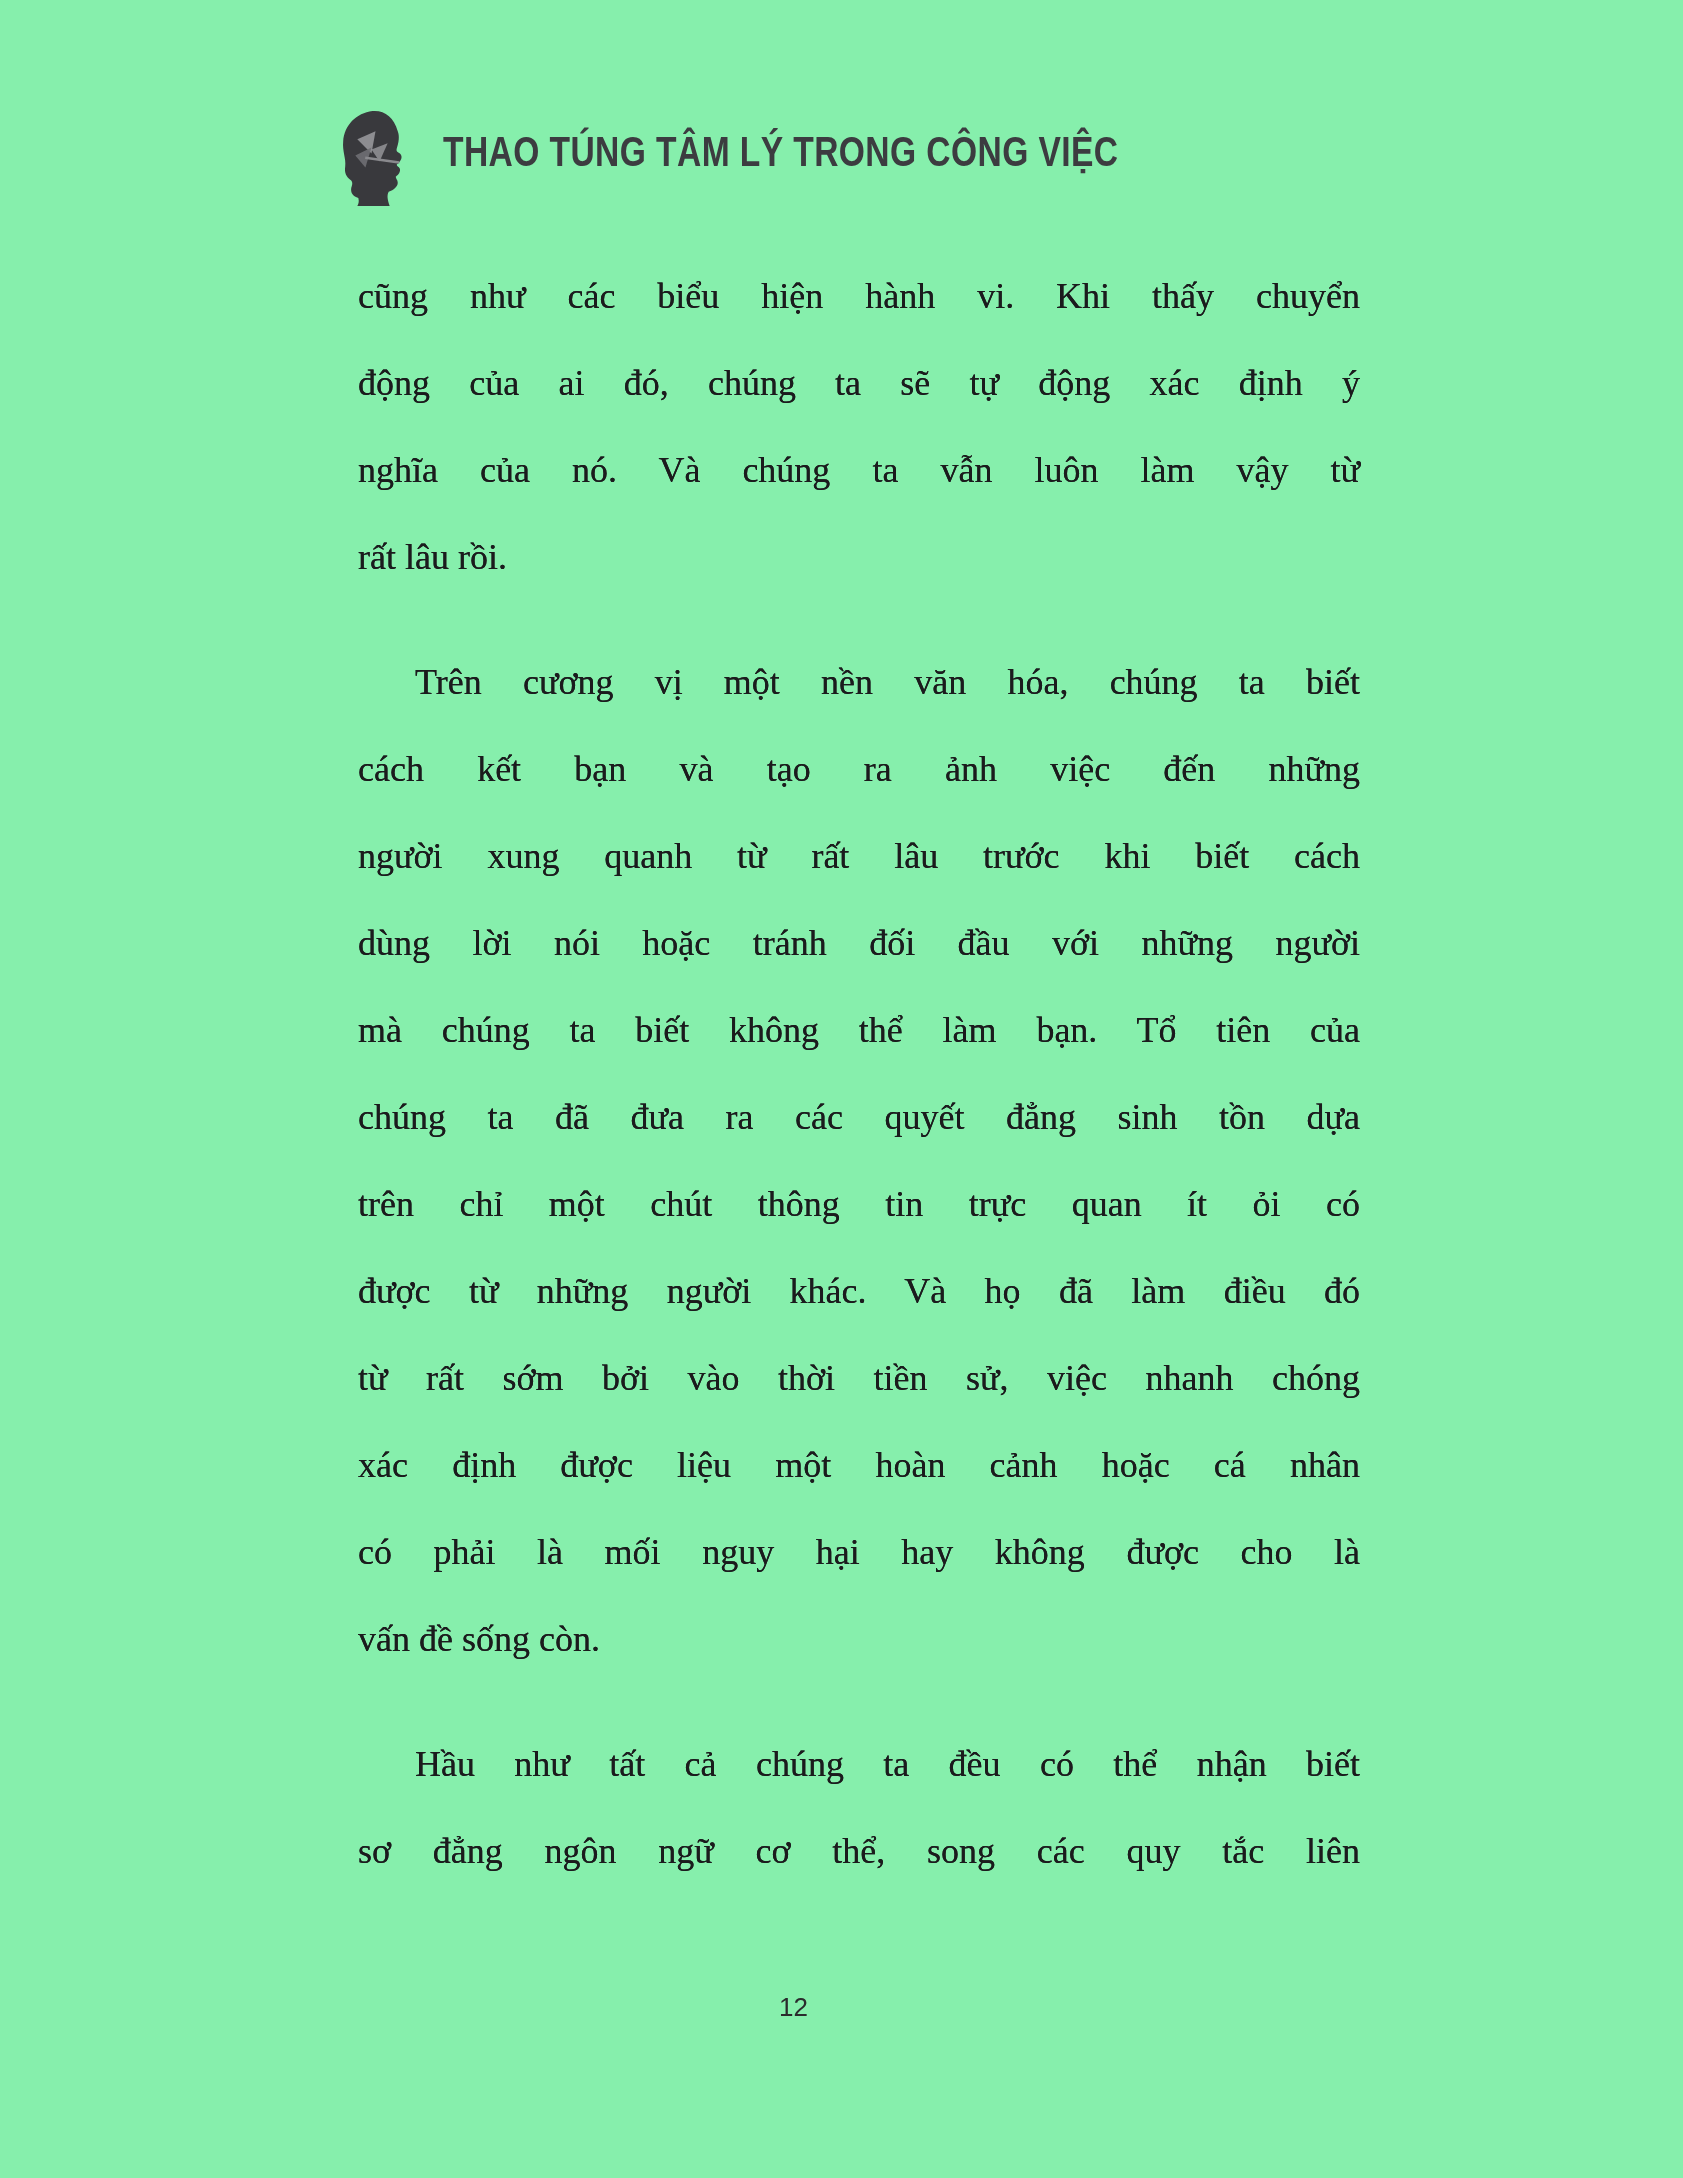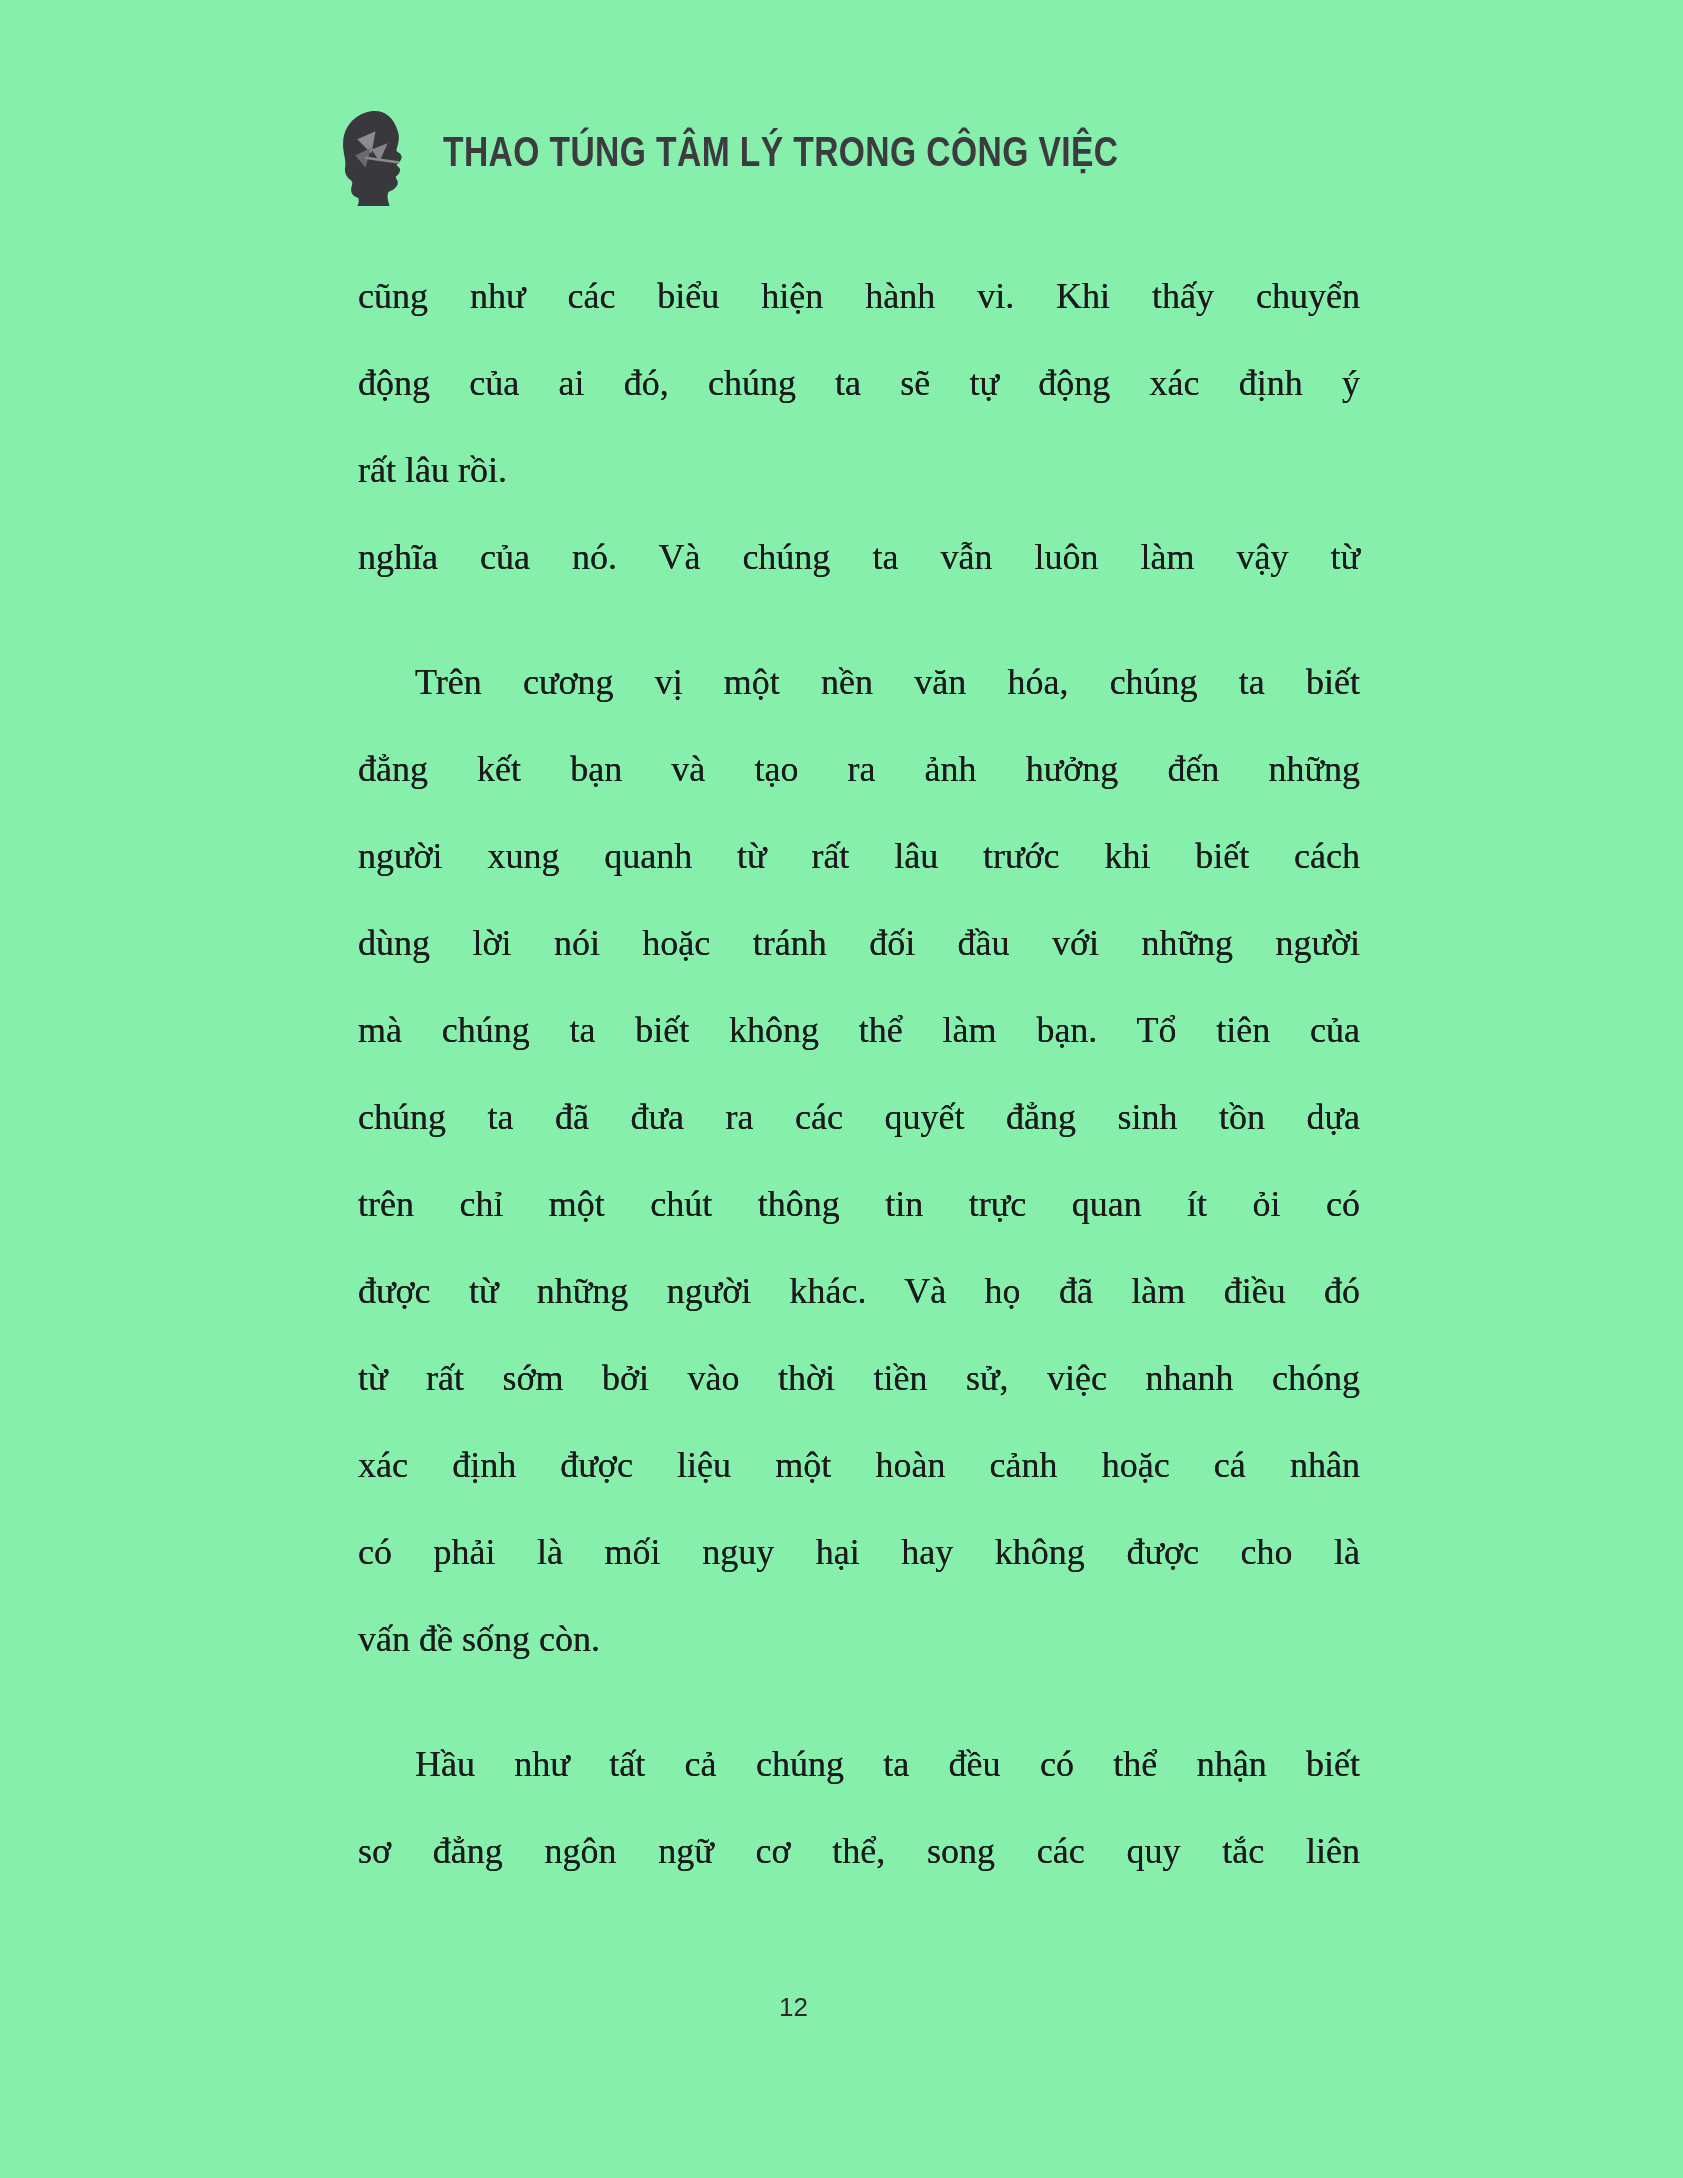--- a/index.html
+++ b/index.html
@@ -80,27 +80,27 @@
     <div class="header-title-wrap">
       <span class="header-title">THAO TÚNG TÂM LÝ TRONG CÔNG VIỆC</span>
     </div>
   </div>
 
   <div class="body-text">
 
     <div class="para">
       <div class="line just">cũng như các biểu hiện hành vi. Khi thấy chuyển</div>
       <div class="line just">động của ai đó, chúng ta sẽ tự động xác định ý</div>
+      <div class="line just">nghĩa của nó. Và chúng ta vẫn luôn làm vậy từ</div>
       <div class="line last">rất lâu rồi.</div>
-      <div class="line just">nghĩa của nó. Và chúng ta vẫn luôn làm vậy từ</div>
     </div>
 
     <div class="para">
       <div class="line just indent">Trên cương vị một nền văn hóa, chúng ta biết</div>
-      <div class="line just">đẳng kết bạn và tạo ra ảnh hưởng đến những</div>
+      <div class="line just">cách kết bạn và tạo ra ảnh việc đến những</div>
       <div class="line just">người xung quanh từ rất lâu trước khi biết cách</div>
       <div class="line just">dùng lời nói hoặc tránh đối đầu với những người</div>
       <div class="line just">mà chúng ta biết không thể làm bạn. Tổ tiên của</div>
       <div class="line just">chúng ta đã đưa ra các quyết đẳng sinh tồn dựa</div>
       <div class="line just">trên chỉ một chút thông tin trực quan ít ỏi có</div>
       <div class="line just">được từ những người khác. Và họ đã làm điều đó</div>
       <div class="line just">từ rất sớm bởi vào thời tiền sử, việc nhanh chóng</div>
       <div class="line just">xác định được liệu một hoàn cảnh hoặc cá nhân</div>
       <div class="line just">có phải là mối nguy hại hay không được cho là</div>
       <div class="line last">vấn đề sống còn.</div>

